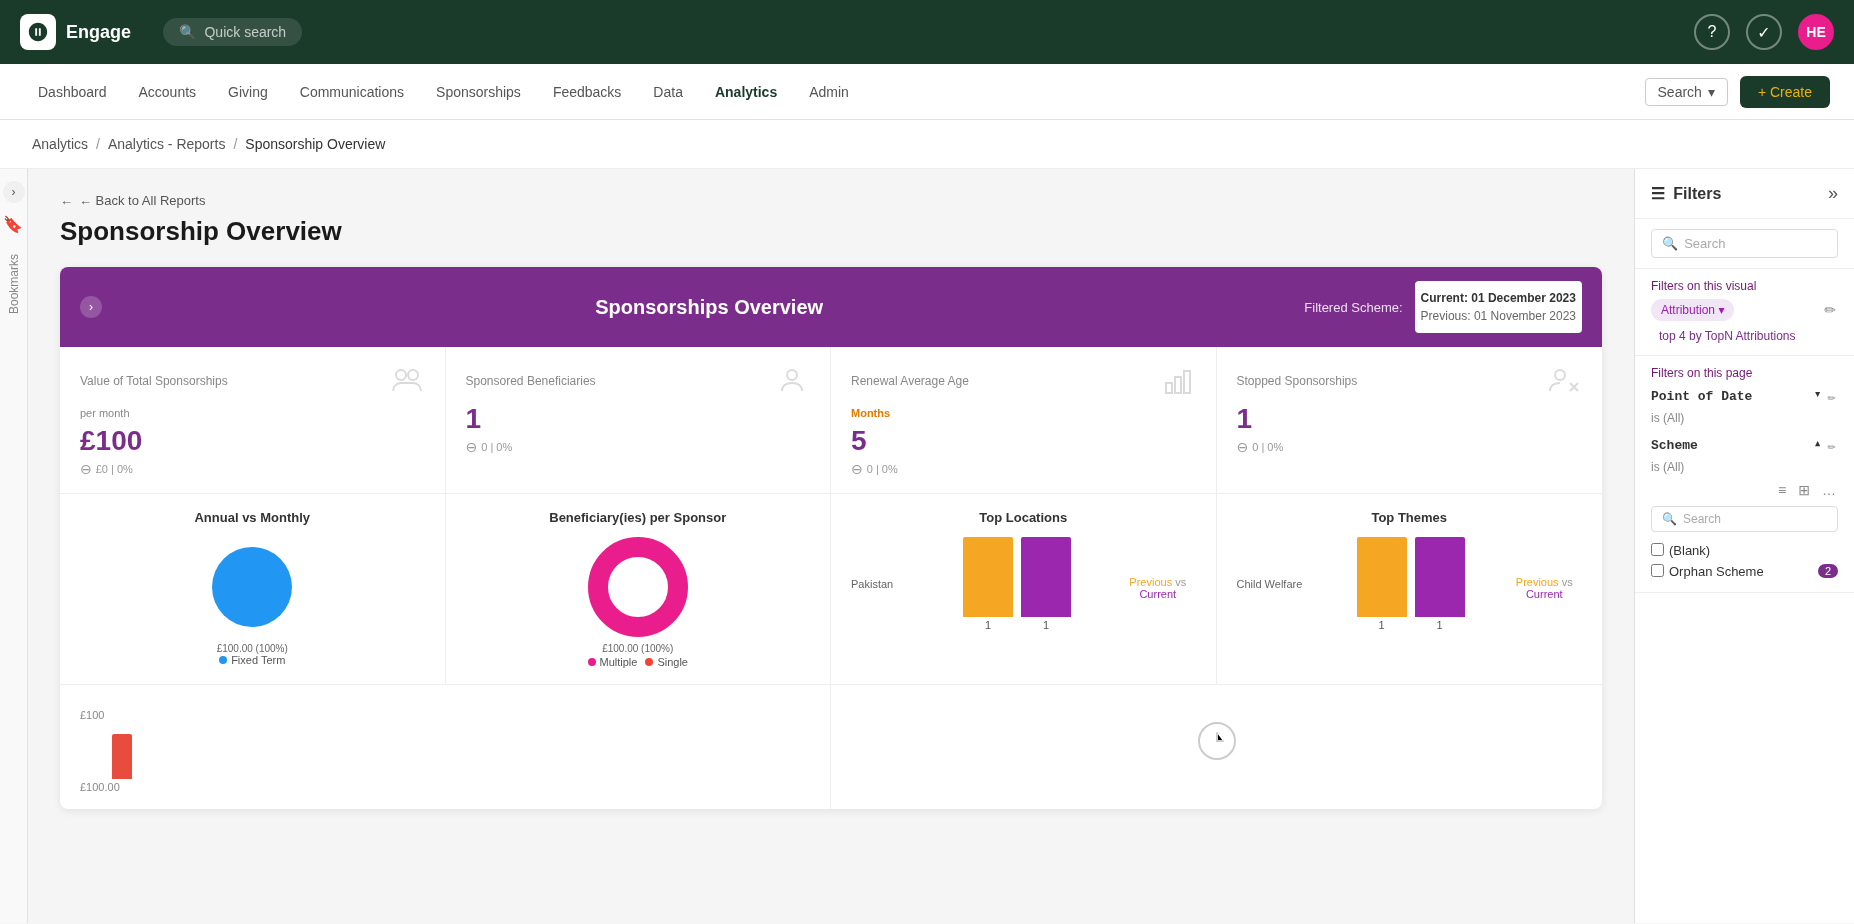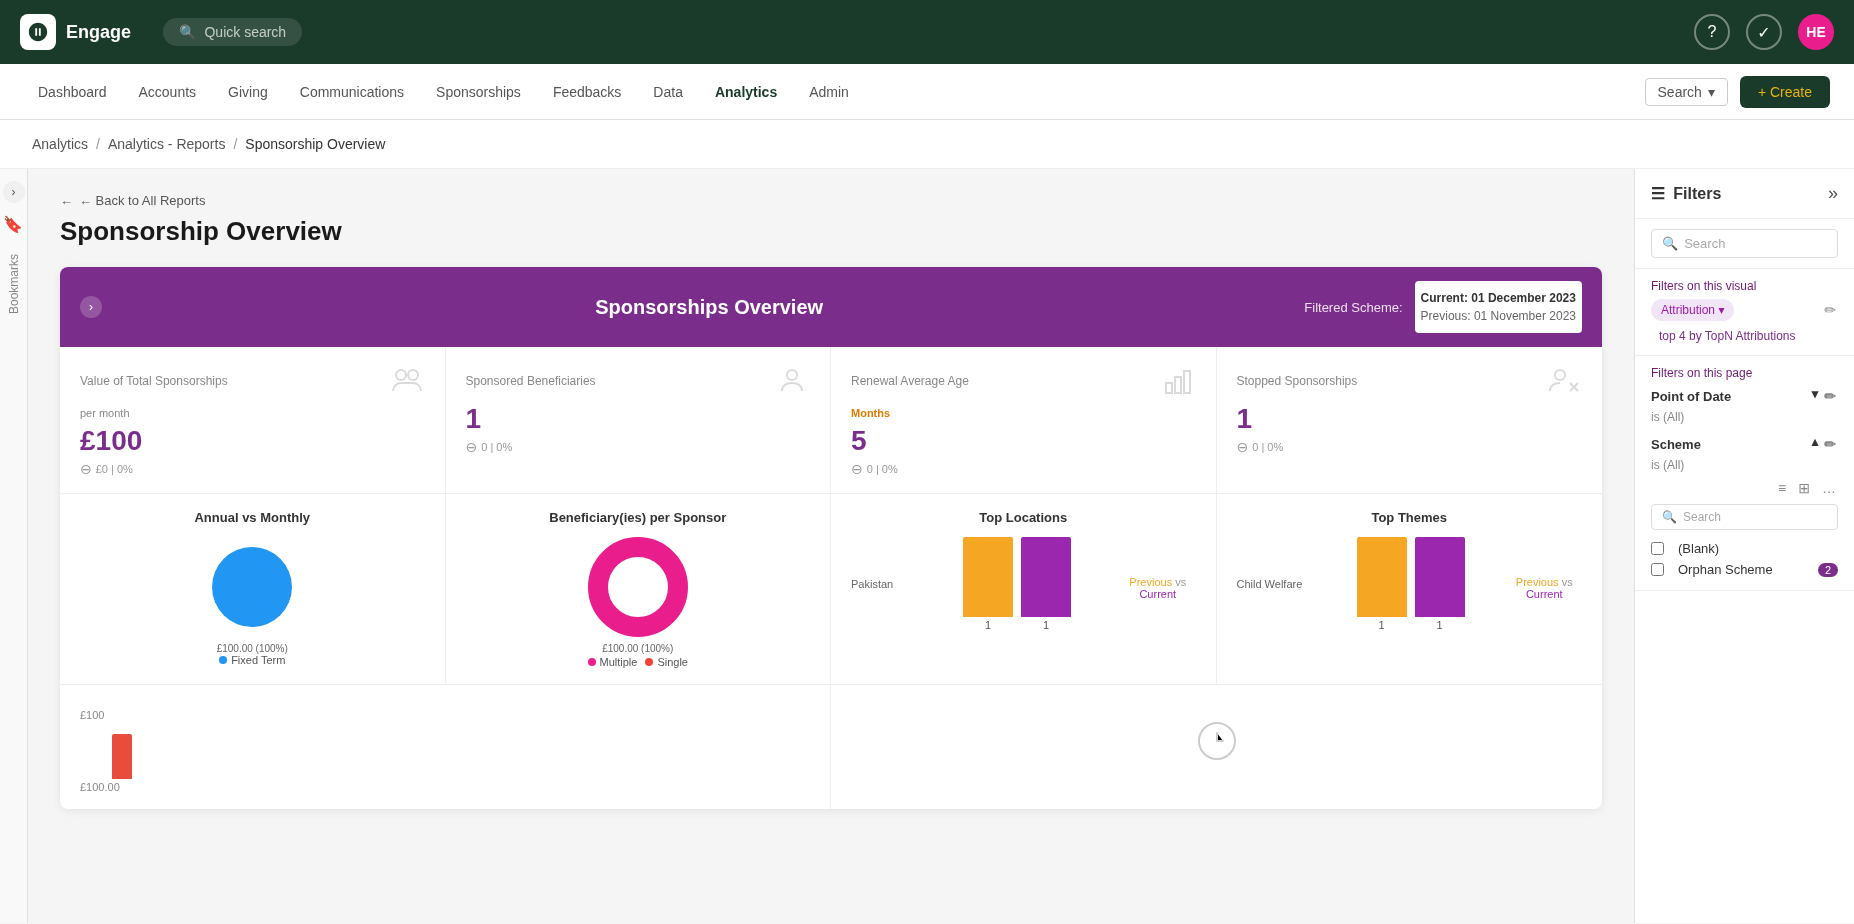--- a/index.html
+++ b/index.html
@@ -336,32 +336,33 @@
       padding: 4px 10px;
       font-size: 12px;
       color: #a21caf;
     }
     .filter-chip-text { font-weight: 500; }
     .filter-section-header {
       display: flex; align-items: center; justify-content: space-between;
       font-size: 13px; font-weight: 600; color: #333;
       margin-bottom: 4px;
       cursor: pointer;
+      font-family: Liberation Mono, monospace;
     }
     .filter-section-sub { font-size: 12px; color: #888; margin-bottom: 6px; }
     .filter-icons { display: flex; gap: 4px; align-items: center; }
     .filter-icon-btn { color: #888; font-size: 14px; cursor: pointer; padding: 2px; }
     .scheme-search {
       display: flex; align-items: center; gap: 6px;
       border: 1px solid #ddd; border-radius: 4px;
       padding: 5px 10px; font-size: 12px;
       color: #888; margin-bottom: 8px;
     }
     .checkbox-item {
-      display: flex; align-items: center; gap: 14px;
+      display: flex; align-items: flex-start; gap: 5px;
       font-size: 13px; color: #333; padding: 3px 0;
     }
     .checkbox-item input[type=checkbox] { cursor: pointer; }
     .badge {
       background: #7b2d8b; color: white; border-radius: 10px;
       padding: 1px 7px; font-size: 11px; margin-left: auto;
     }
 
     
     .expand-toggle {

